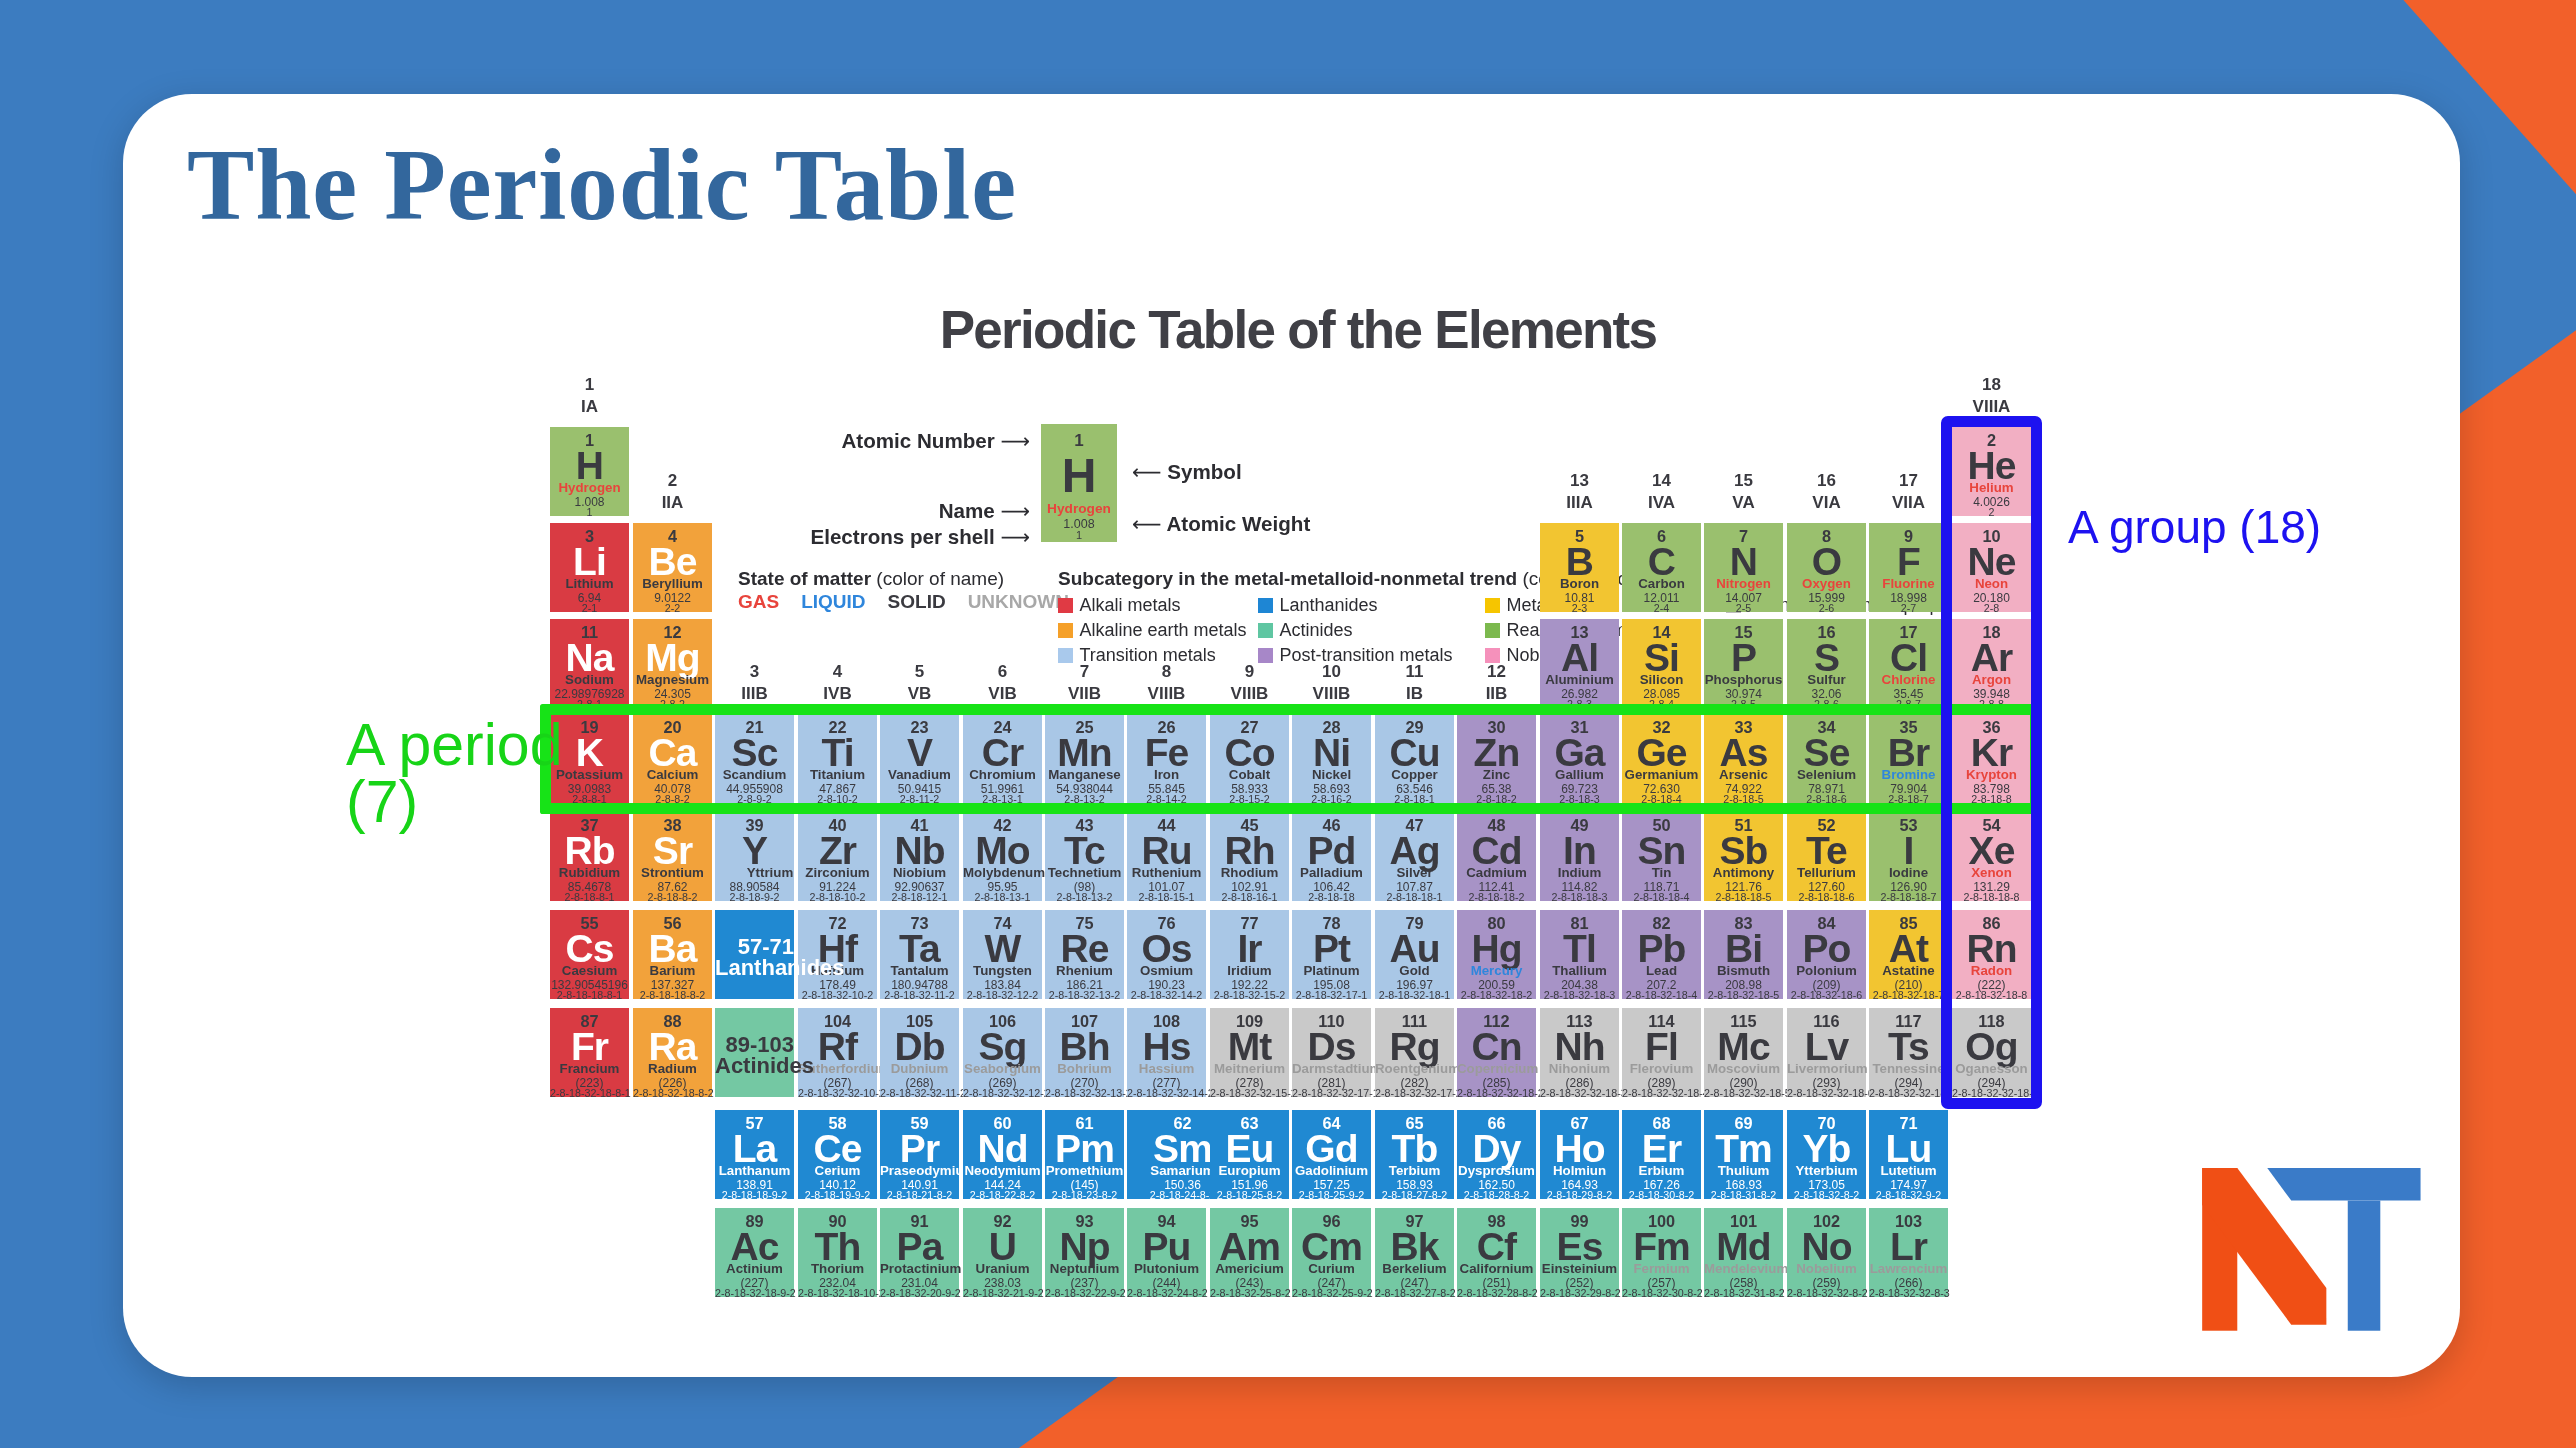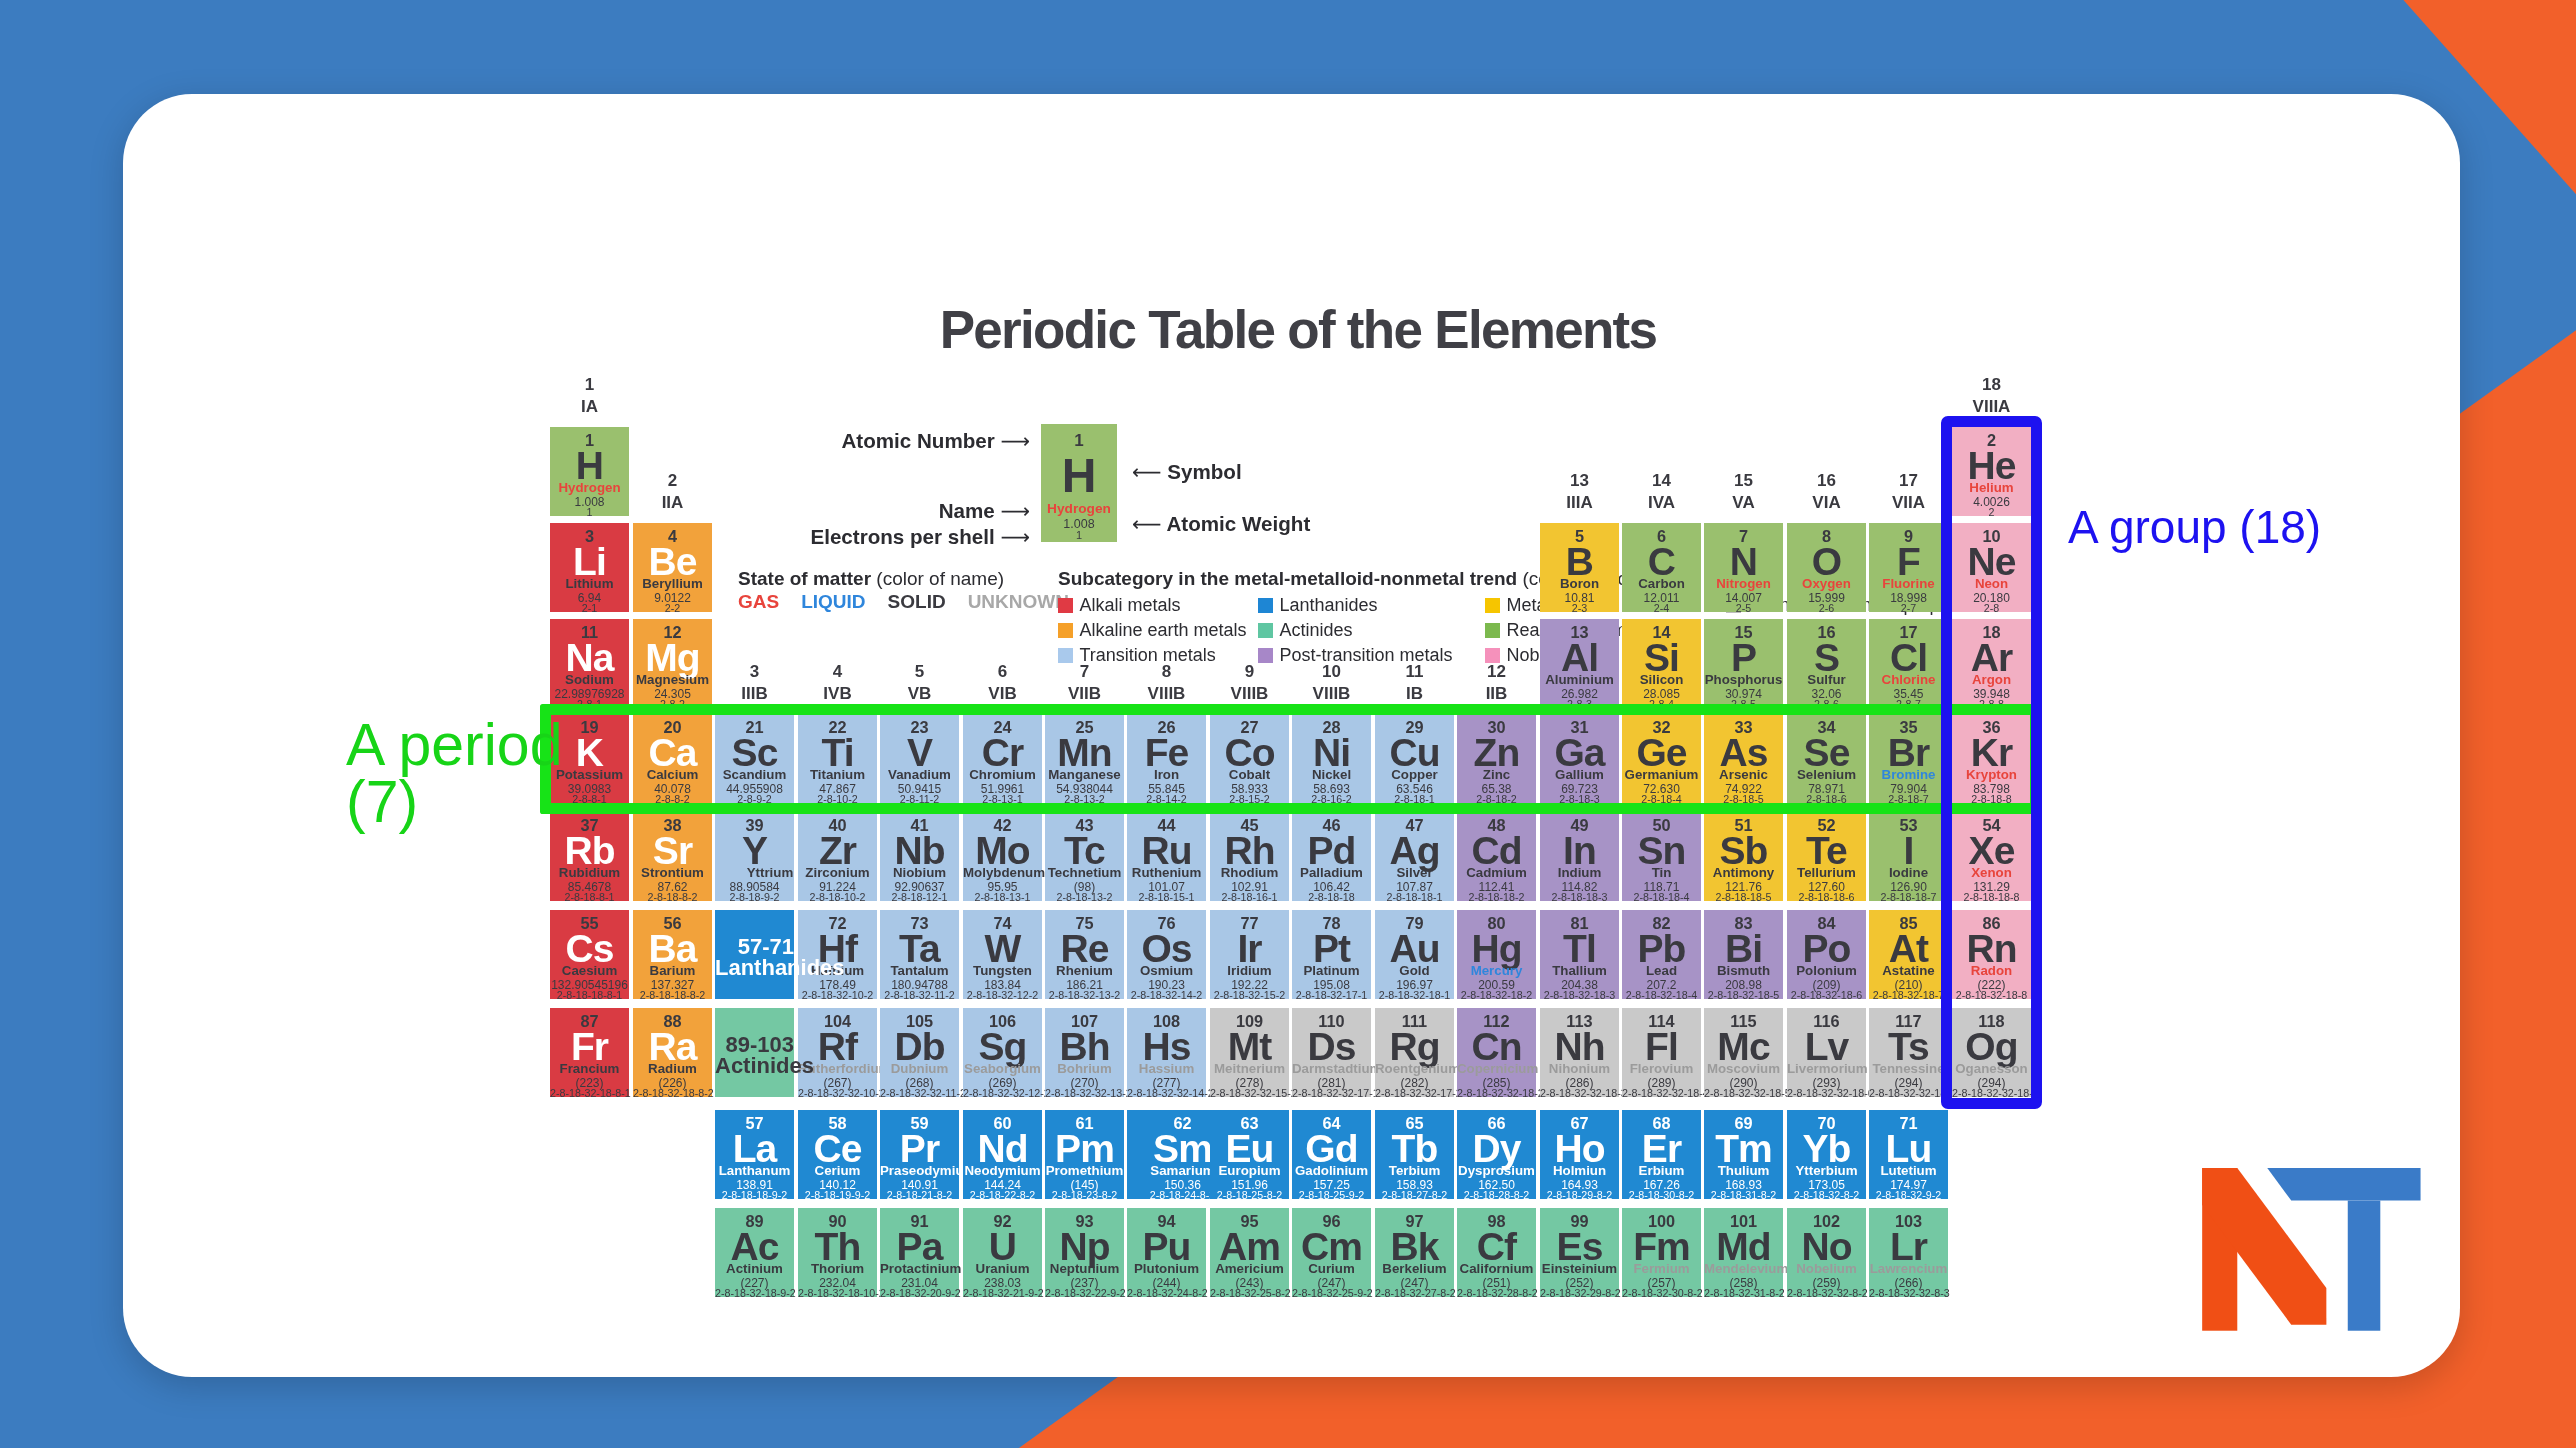--- a/index.html
+++ b/index.html
@@ -52,20 +52,21 @@
   .logo{position:absolute;left:2201px;top:1168px;}
 </style>
 </head>
 <body>
 
 <div class="stage">
   <div class="shape band-br"></div>
   <div class="shape tri-tr"></div>
   <div class="card"></div>
 
+  <div class="slide-title">The Periodic Table</div>
 
   <div class="ptitle">Periodic Table of the Elements</div>
 
   <div class="sample" style="background:#9ac06e;">
     <span class="num">1</span>
     <span class="sym">H</span>
     <span class="name" style="color:#e8443c;">Hydrogen</span>
     <span class="wt">1.008</span>
     <span class="sh">1</span>
   </div>

